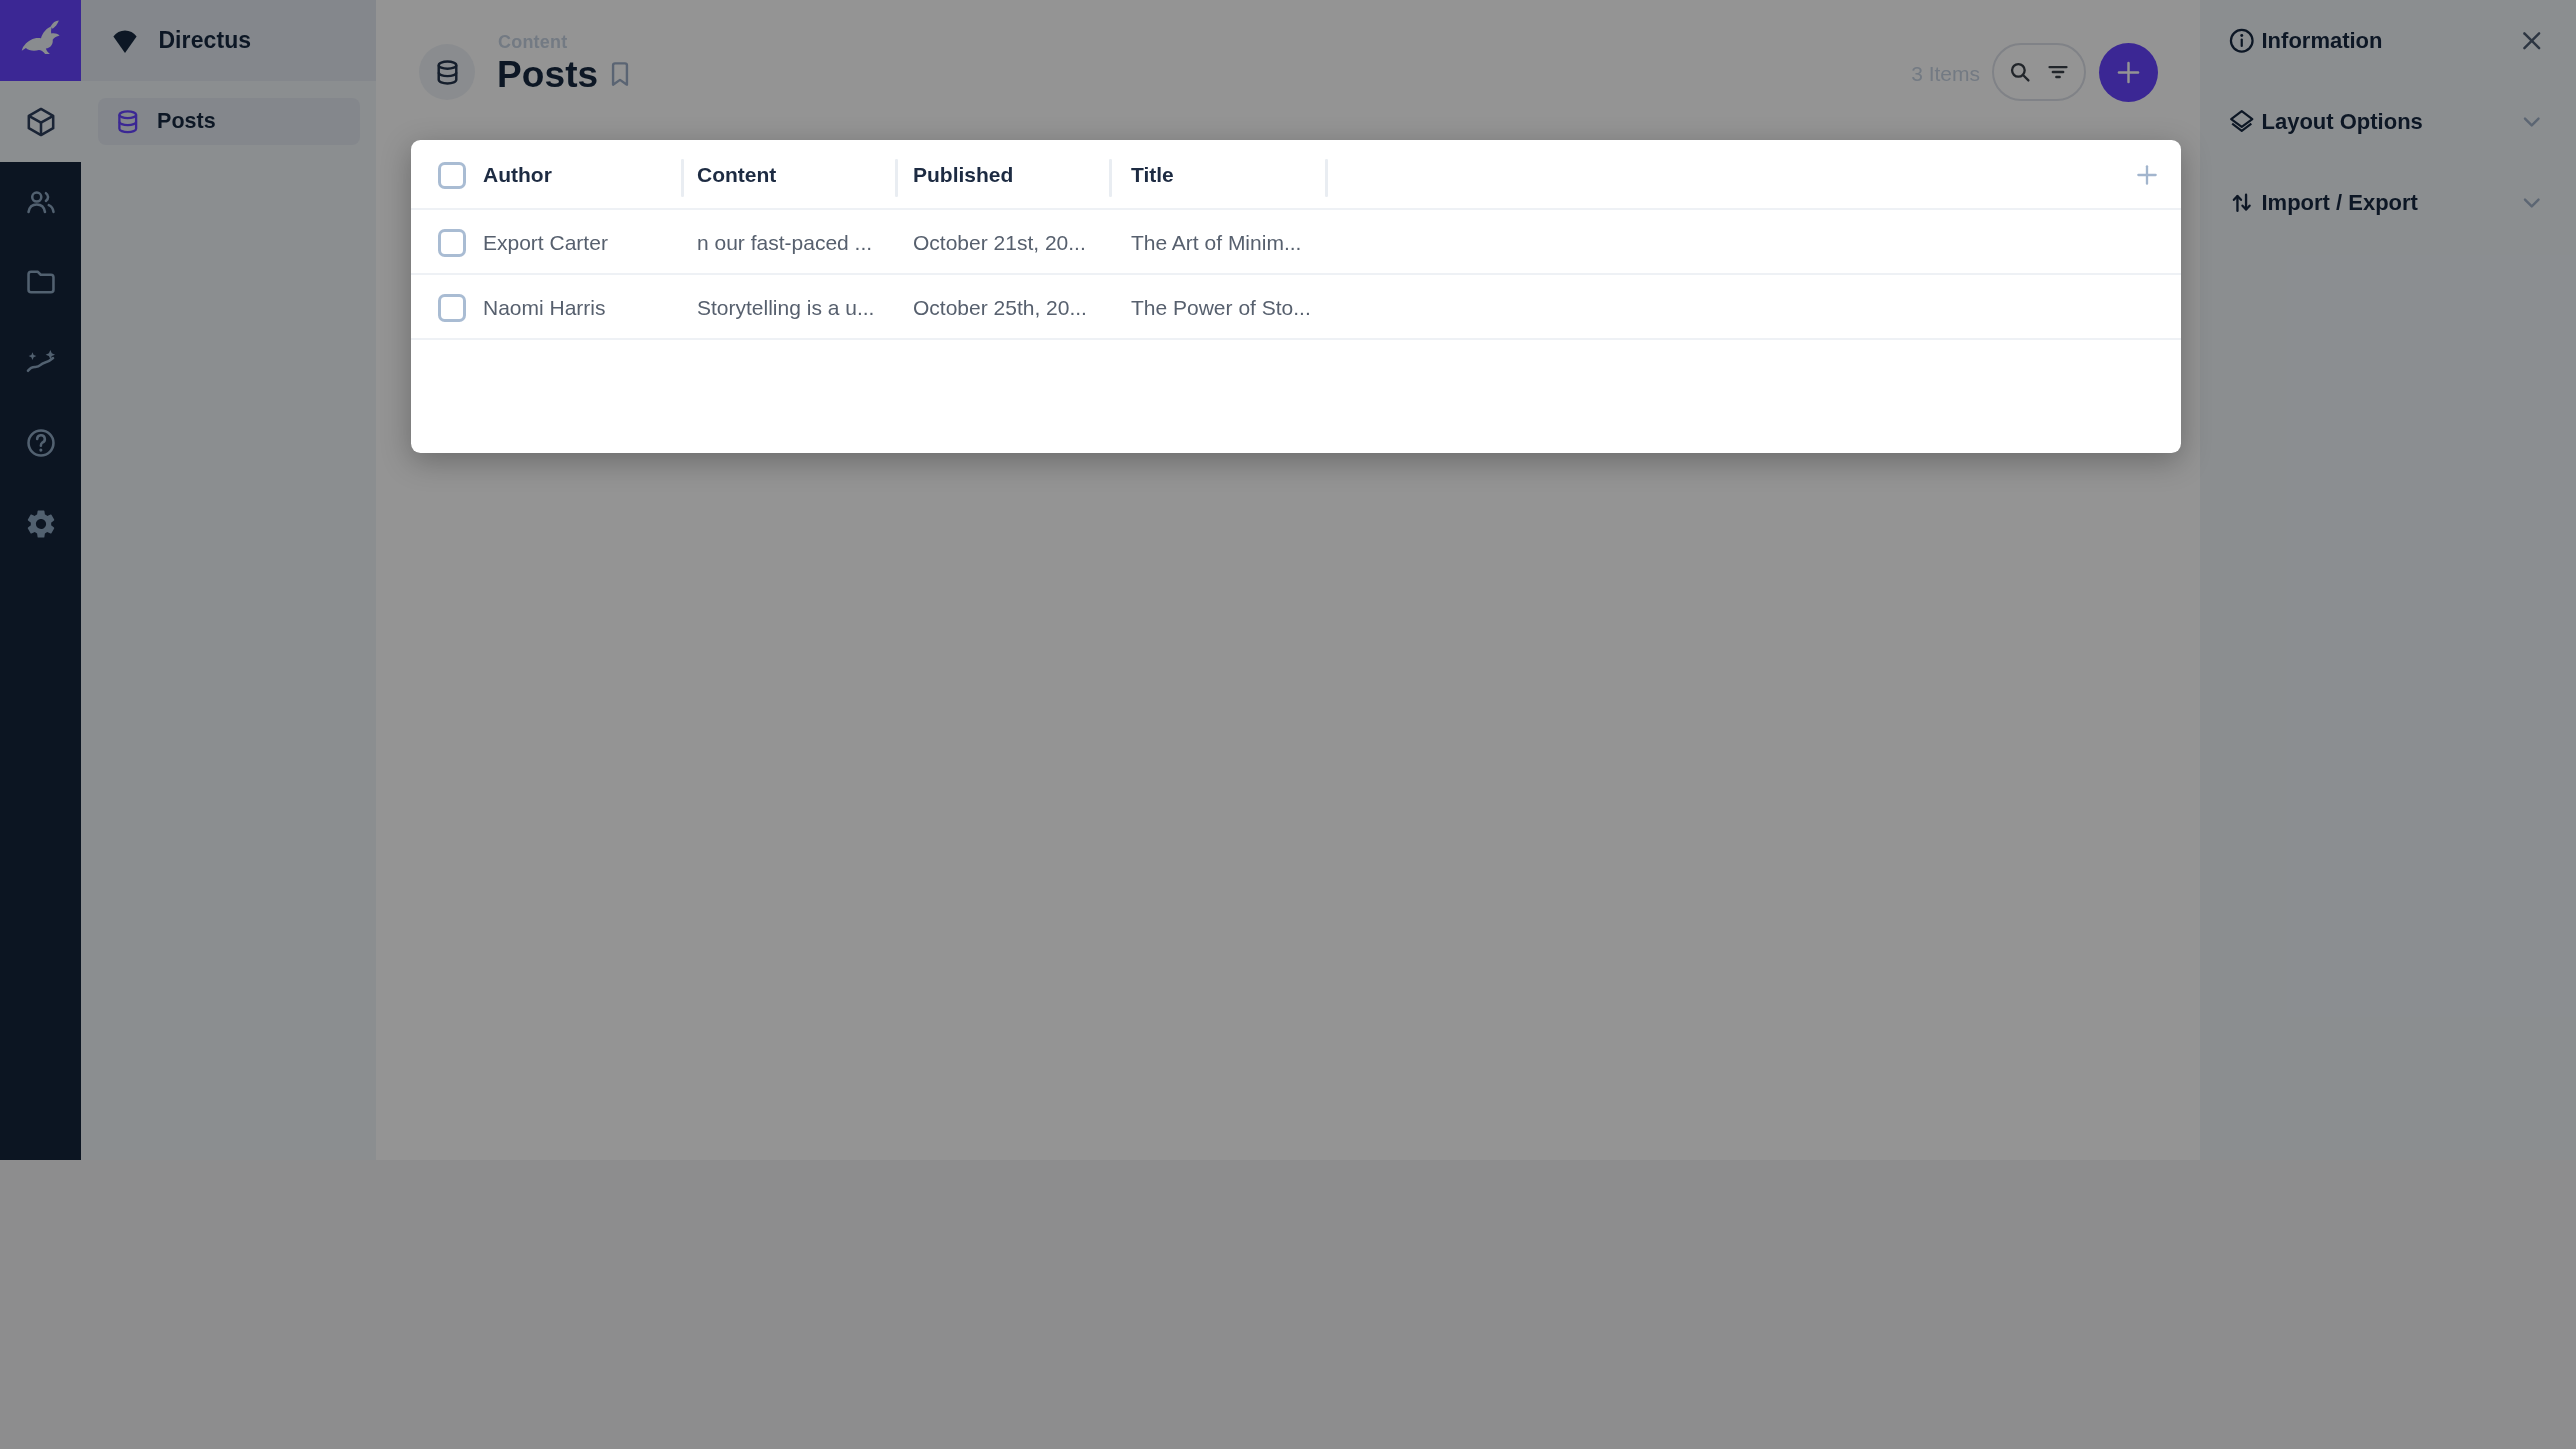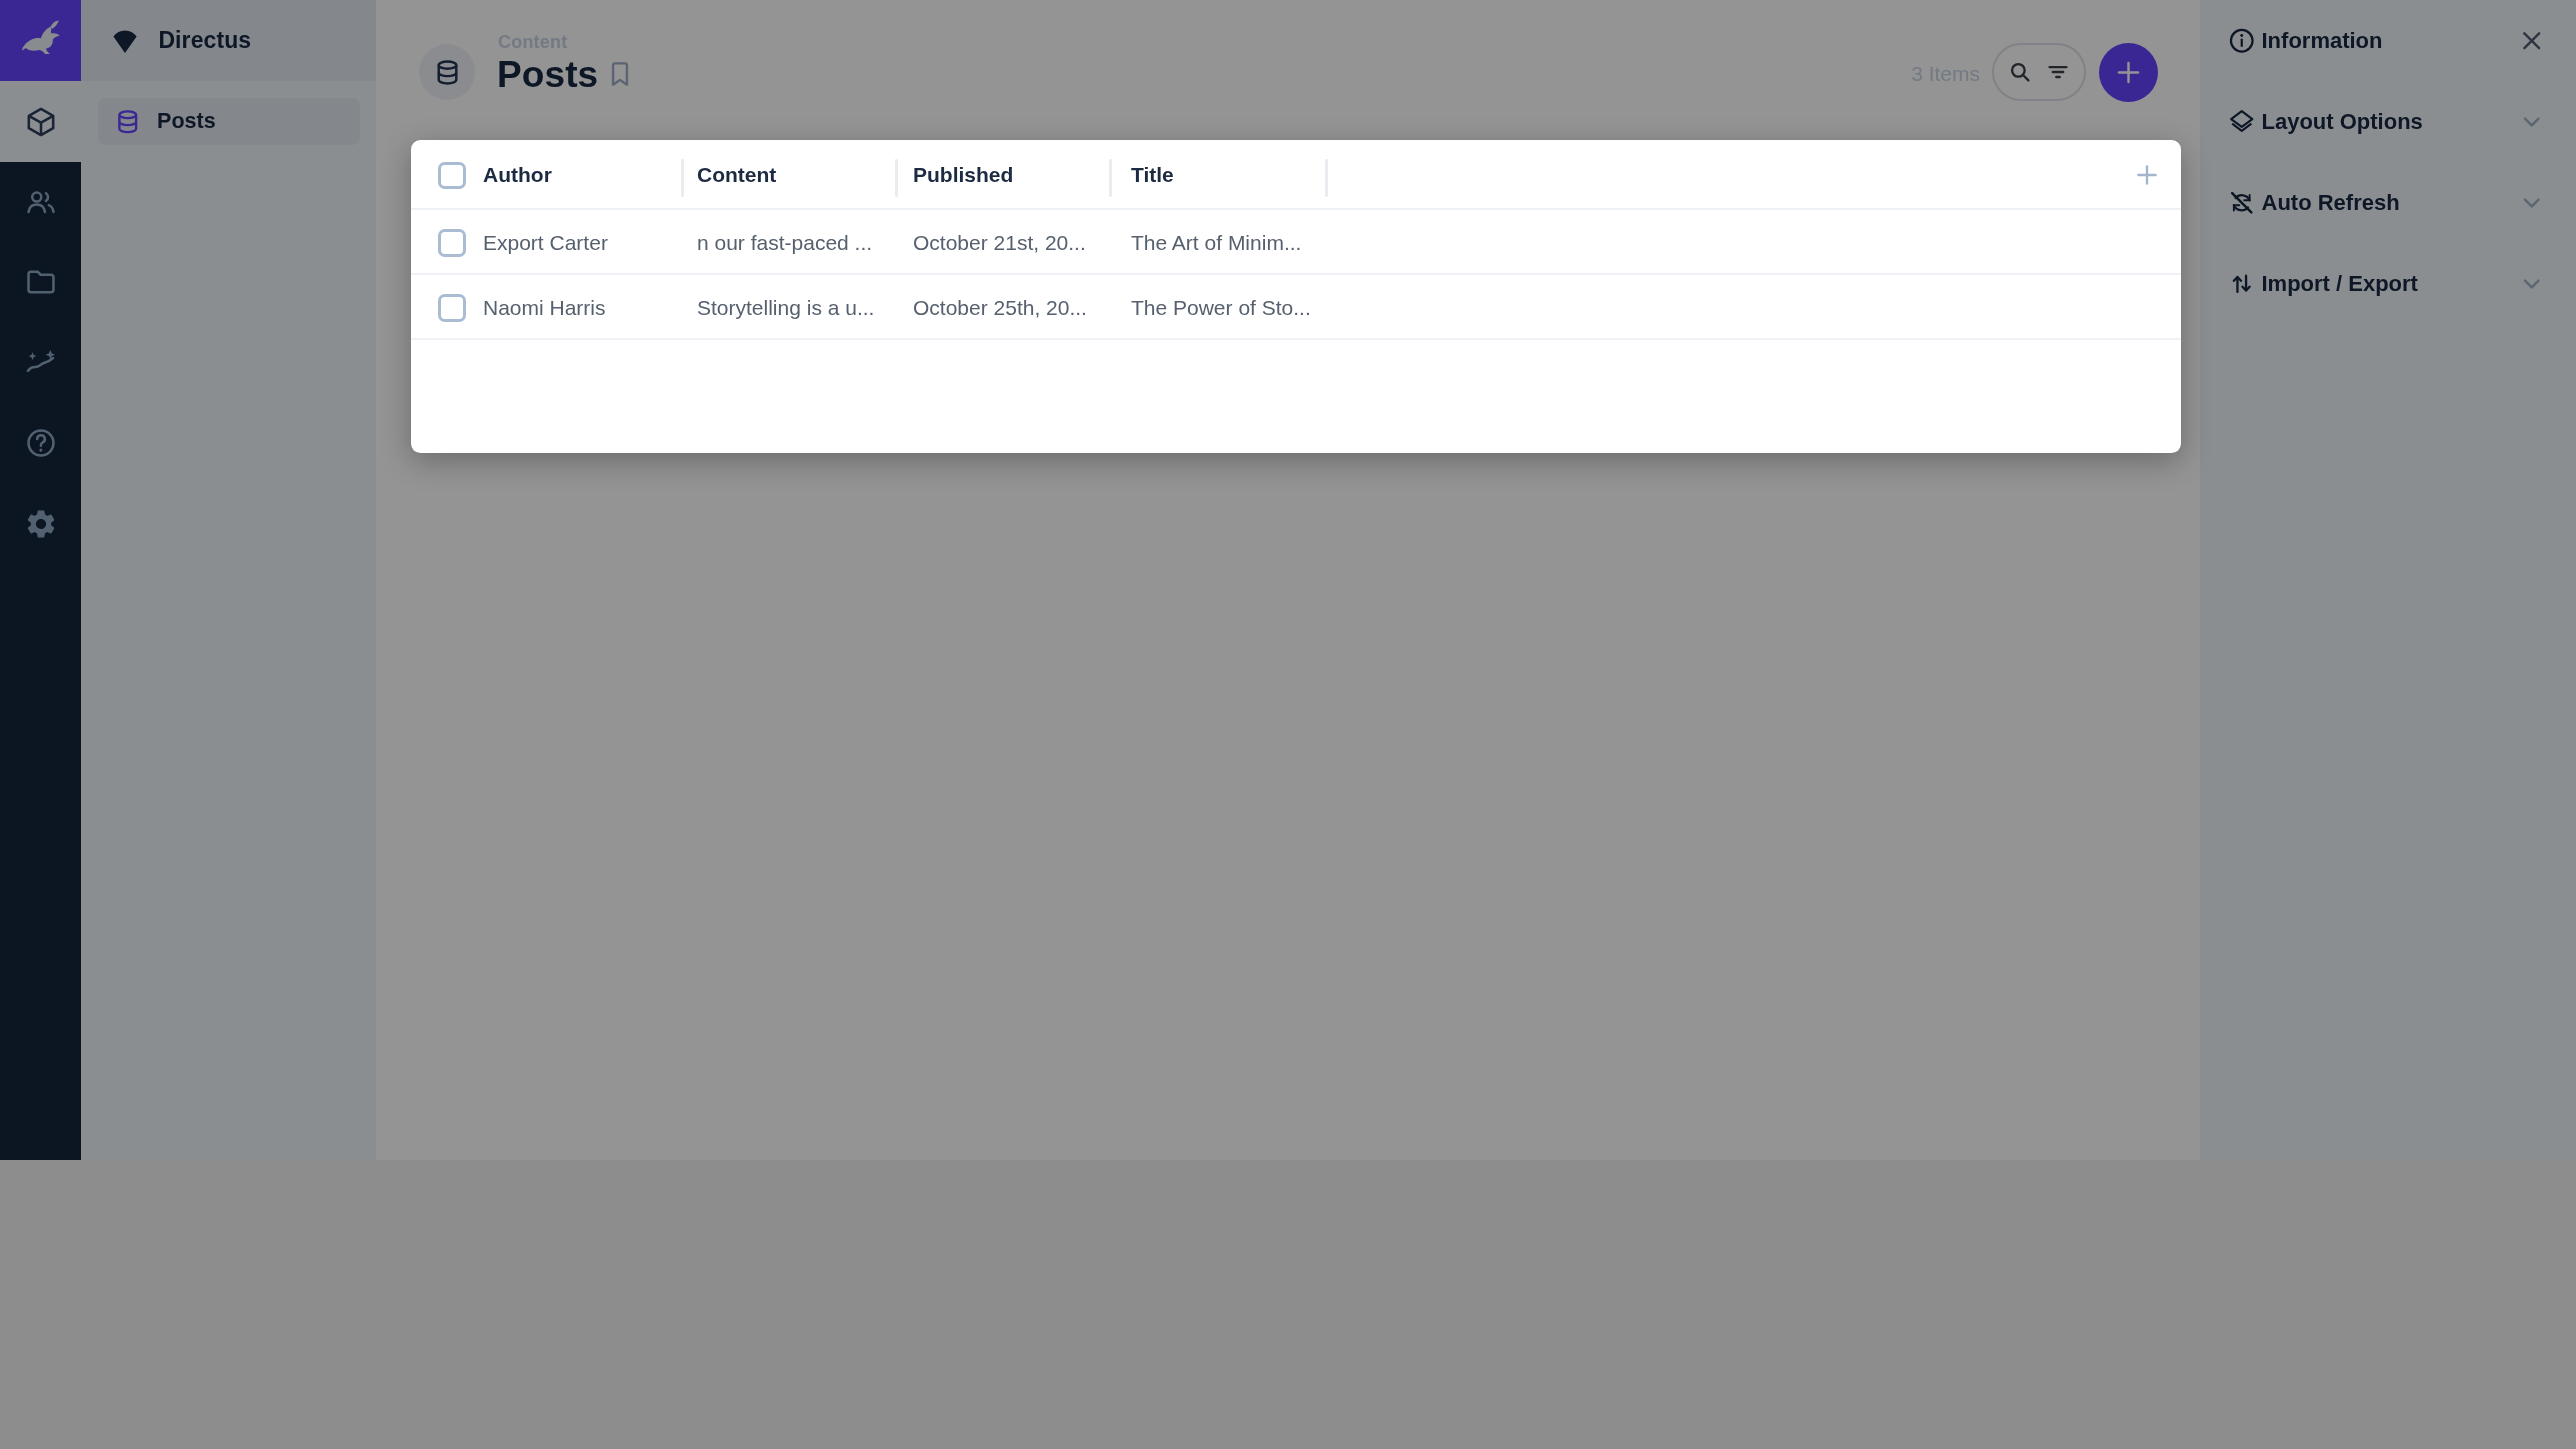--- a/index.html
+++ b/index.html
@@ -241,33 +241,20 @@
       <svg viewBox="0 0 24 24" fill="none" stroke="currentColor" stroke-width="1.8" stroke-linejoin="round">
         <path d="M12 3.4 L20.6 9.8 L12 16.2 L3.4 9.8 Z"></path>
           <path d="M4.2 13.6 L12 19.4 L19.8 13.6"></path>
       </svg>
       <span class="side-label">Layout Options</span>
       <svg class="action-icon chev" viewBox="0 0 24 24" fill="none" stroke="currentColor" stroke-width="2" stroke-linecap="round" stroke-linejoin="round">
         <path d="M6.5 9.5 L12 15 L17.5 9.5"></path>
       </svg>
     </div>
 
-    <div class="side-row">
-      <svg viewBox="0 0 24 24" fill="none" stroke="currentColor" stroke-width="1.8" stroke-linecap="round">
-        <path d="M7 8.2 A6.8 6.8 0 0 1 18.4 10"></path>
-          <path d="M17 15.8 A6.8 6.8 0 0 1 5.6 14"></path>
-        <path d="M18.4 5.6 V10 H14" stroke-width="1.6"></path>
-          <path d="M5.6 18.4 V14 H10" stroke-width="1.6"></path>
-        <path d="M4.2 4.2 L19.8 19.8" stroke-width="2.1"></path>
-      </svg>
-      <span class="side-label">Auto Refresh</span>
-      <svg class="action-icon chev" viewBox="0 0 24 24" fill="none" stroke="currentColor" stroke-width="2" stroke-linecap="round" stroke-linejoin="round">
-        <path d="M6.5 9.5 L12 15 L17.5 9.5"></path>
-      </svg>
-    </div>
 
     <div class="side-row">
       <svg viewBox="0 0 24 24" fill="none" stroke="currentColor" stroke-width="1.9" stroke-linecap="round" stroke-linejoin="round">
         <path d="M8.5 18.5 V6.8"></path>
           <path d="M5.6 9.6 L8.5 6.5 L11.4 9.6"></path>
         <path d="M15.5 5.5 V17.2"></path>
           <path d="M12.6 14.4 L15.5 17.5 L18.4 14.4"></path>
       </svg>
       <span class="side-label">Import / Export</span>
       <svg class="action-icon chev" viewBox="0 0 24 24" fill="none" stroke="currentColor" stroke-width="2" stroke-linecap="round" stroke-linejoin="round">

